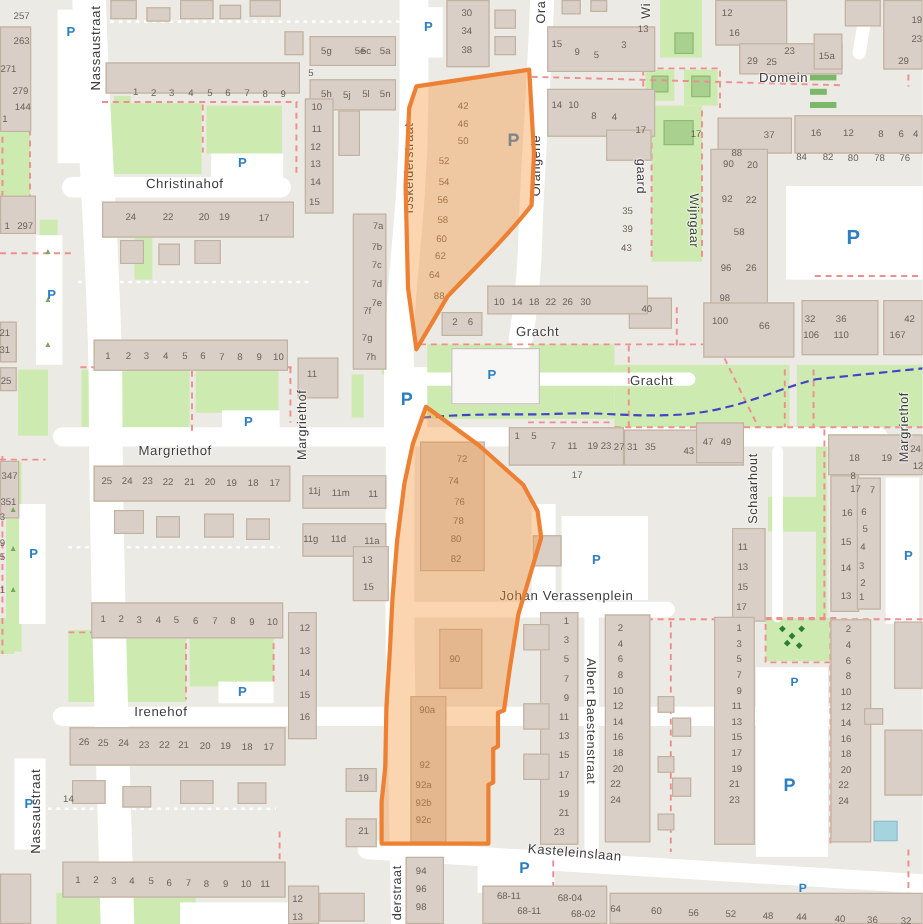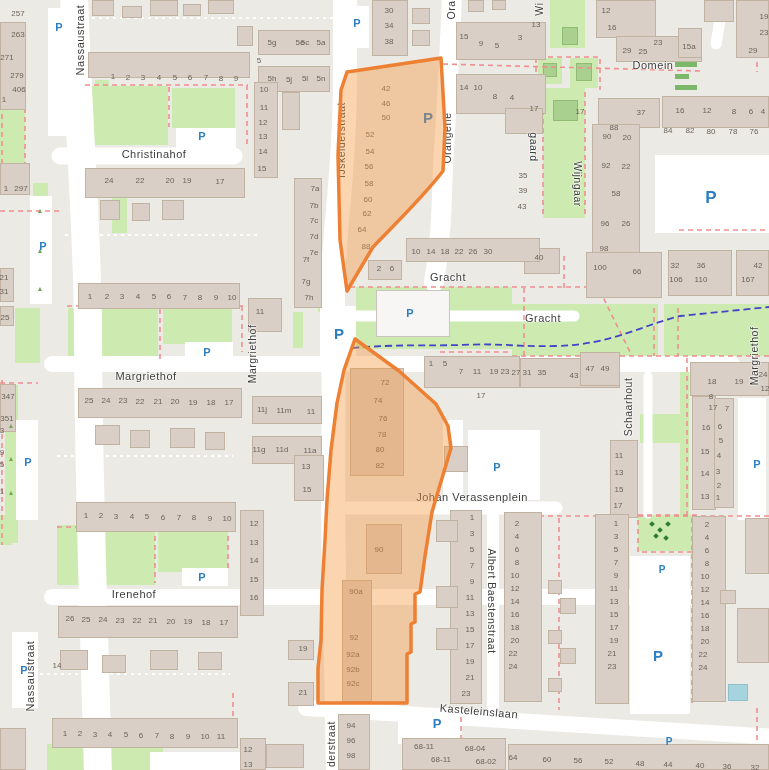--- a/index.html
+++ b/index.html
@@ -238,21 +238,21 @@
     <div class="tree" style="left: 40px; top: 288px;">▲</div>
     <div class="pg-dot" style="left: 652px; top: 524px;"></div>
     <div class="pg-dot" style="left: 660px; top: 530px;"></div>
     <div class="pg-dot" style="left: 668px; top: 524px;"></div>
     <div class="pg-dot" style="left: 656px; top: 536px;"></div>
     <div class="pg-dot" style="left: 666px; top: 538px;"></div>
     <div class="hn" style="left: 18px; top: 14px;">257</div>
     <div class="hn" style="left: 18px; top: 35px;">263</div>
     <div class="hn" style="left: 7px; top: 58px;">271</div>
     <div class="hn" style="left: 17px; top: 76px;">279</div>
-    <div class="hn" style="left: 19px; top: 90px;">406</div>
+    <div class="hn" style="left: 19px; top: 90px;">144</div>
     <div class="hn" style="left: 4px; top: 100px;">1</div>
     <div class="hn" style="left: 6px; top: 189px;">1</div>
     <div class="hn" style="left: 21px; top: 189px;">297</div>
     <div class="hn" style="left: 4px; top: 278px;">21</div>
     <div class="hn" style="left: 4px; top: 292px;">31</div>
     <div class="hn" style="left: 5px; top: 318px;">25</div>
     <div class="hn" style="left: 8px; top: 397px;">347</div>
     <div class="hn" style="left: 7px; top: 419px;">351</div>
     <div class="hn" style="left: 2px; top: 431px;">3</div>
     <div class="hn" style="left: 2px; top: 453px;">9</div>

